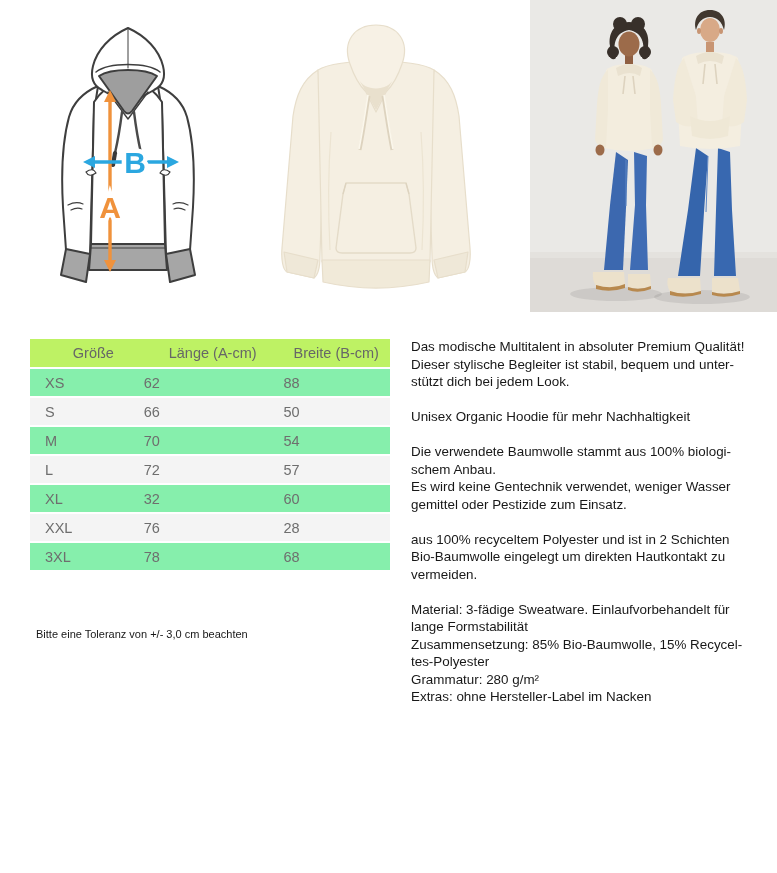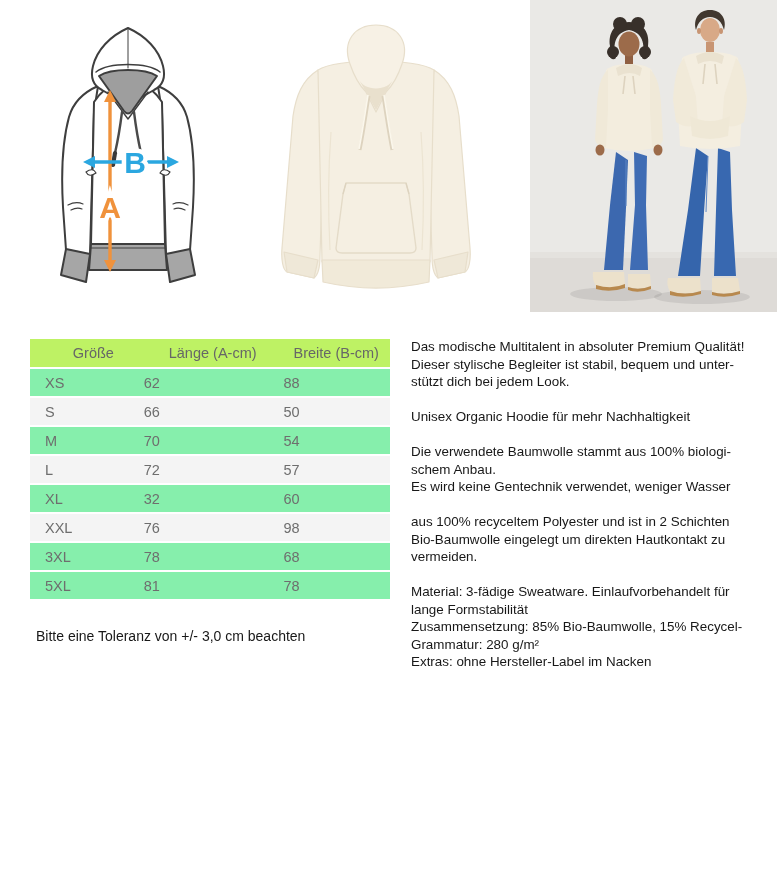--- a/index.html
+++ b/index.html
@@ -19,21 +19,21 @@
     font-size:14.5px;color:#6e6e6e;}
   table.size-table th{font-weight:normal;text-align:center;background:#bef264;
     height:26px;color:#676767;}
   table.size-table td{height:25px;}
   table.size-table tr.odd td{background:#86efac;}
   table.size-table tr.even td{background:#f4f4f4;}
   table.size-table th:first-child, table.size-table td:first-child{padding-left:15px;width:98px;}
   table.size-table th:nth-child(2), table.size-table td:nth-child(2){width:140px;}
   table.size-table th:nth-child(3), table.size-table td:nth-child(3){width:107px;}
 
-  .tolerance-note{position:absolute;left:36px;top:628px;font-size:14px;color:#181818;}
+  .tolerance-note{position:absolute;left:36px;top:628px;font-size:11px;color:#181818;}
 
   
   .description{position:absolute;left:411px;top:338px;width:362px;
     font-size:13.4px;line-height:17.5px;color:#181818;}
   .description .para{margin:0 0 17.5px 0;}
   .description .line{white-space:pre-wrap;}
 </style>
 </head>
 <body>
 
@@ -206,59 +206,56 @@
             <td>57</td>
           </tr>
           <tr class="odd">
             <td>XL</td>
             <td>32</td>
             <td>60</td>
           </tr>
           <tr class="even">
             <td>XXL</td>
             <td>76</td>
-            <td>98</td>
+            <td>28</td>
           </tr>
           <tr class="odd">
             <td>3XL</td>
             <td>78</td>
             <td>68</td>
           </tr>
-          <tr class="odd">
-            <td>5XL</td>
-            <td>81</td>
-            <td>78</td>
-          </tr>
         </tbody>
     </table>
   </div>
 
   <div class="tolerance-note">Bitte eine Toleranz von +/- 3,0 cm beachten</div>
 
   <div class="description">
       <div class="para">
         <div class="line">Das modische Multitalent in absoluter Premium Qualität!</div>
         <div class="line">Dieser stylische Begleiter ist stabil, bequem und unter-</div>
         <div class="line">stützt dich bei jedem Look.</div>
       </div>
       <div class="para">
         <div class="line">Unisex Organic Hoodie für mehr Nachhaltigkeit</div>
       </div>
       <div class="para">
         <div class="line">Die verwendete Baumwolle stammt aus 100% biologi-</div>
         <div class="line">schem Anbau.</div>
         <div class="line">Es wird keine Gentechnik verwendet, weniger Wasser</div>
+        <div class="line">gemittel oder Pestizide zum Einsatz.</div>
       </div>
       <div class="para">
         <div class="line">aus 100% recyceltem Polyester und ist in 2 Schichten</div>
         <div class="line">Bio-Baumwolle eingelegt um direkten Hautkontakt zu</div>
         <div class="line">vermeiden.</div>
       </div>
       <div class="para">
         <div class="line">Material: 3-fädige Sweatware. Einlaufvorbehandelt für</div>
         <div class="line">lange Formstabilität</div>
         <div class="line">Zusammensetzung: 85% Bio-Baumwolle, 15% Recycel-</div>
+        <div class="line">tes-Polyester</div>
         <div class="line">Grammatur: 280 g/m²</div>
         <div class="line">Extras: ohne Hersteller-Label im Nacken</div>
       </div>
     </div>
 
 </div>
 
 </body></html>

